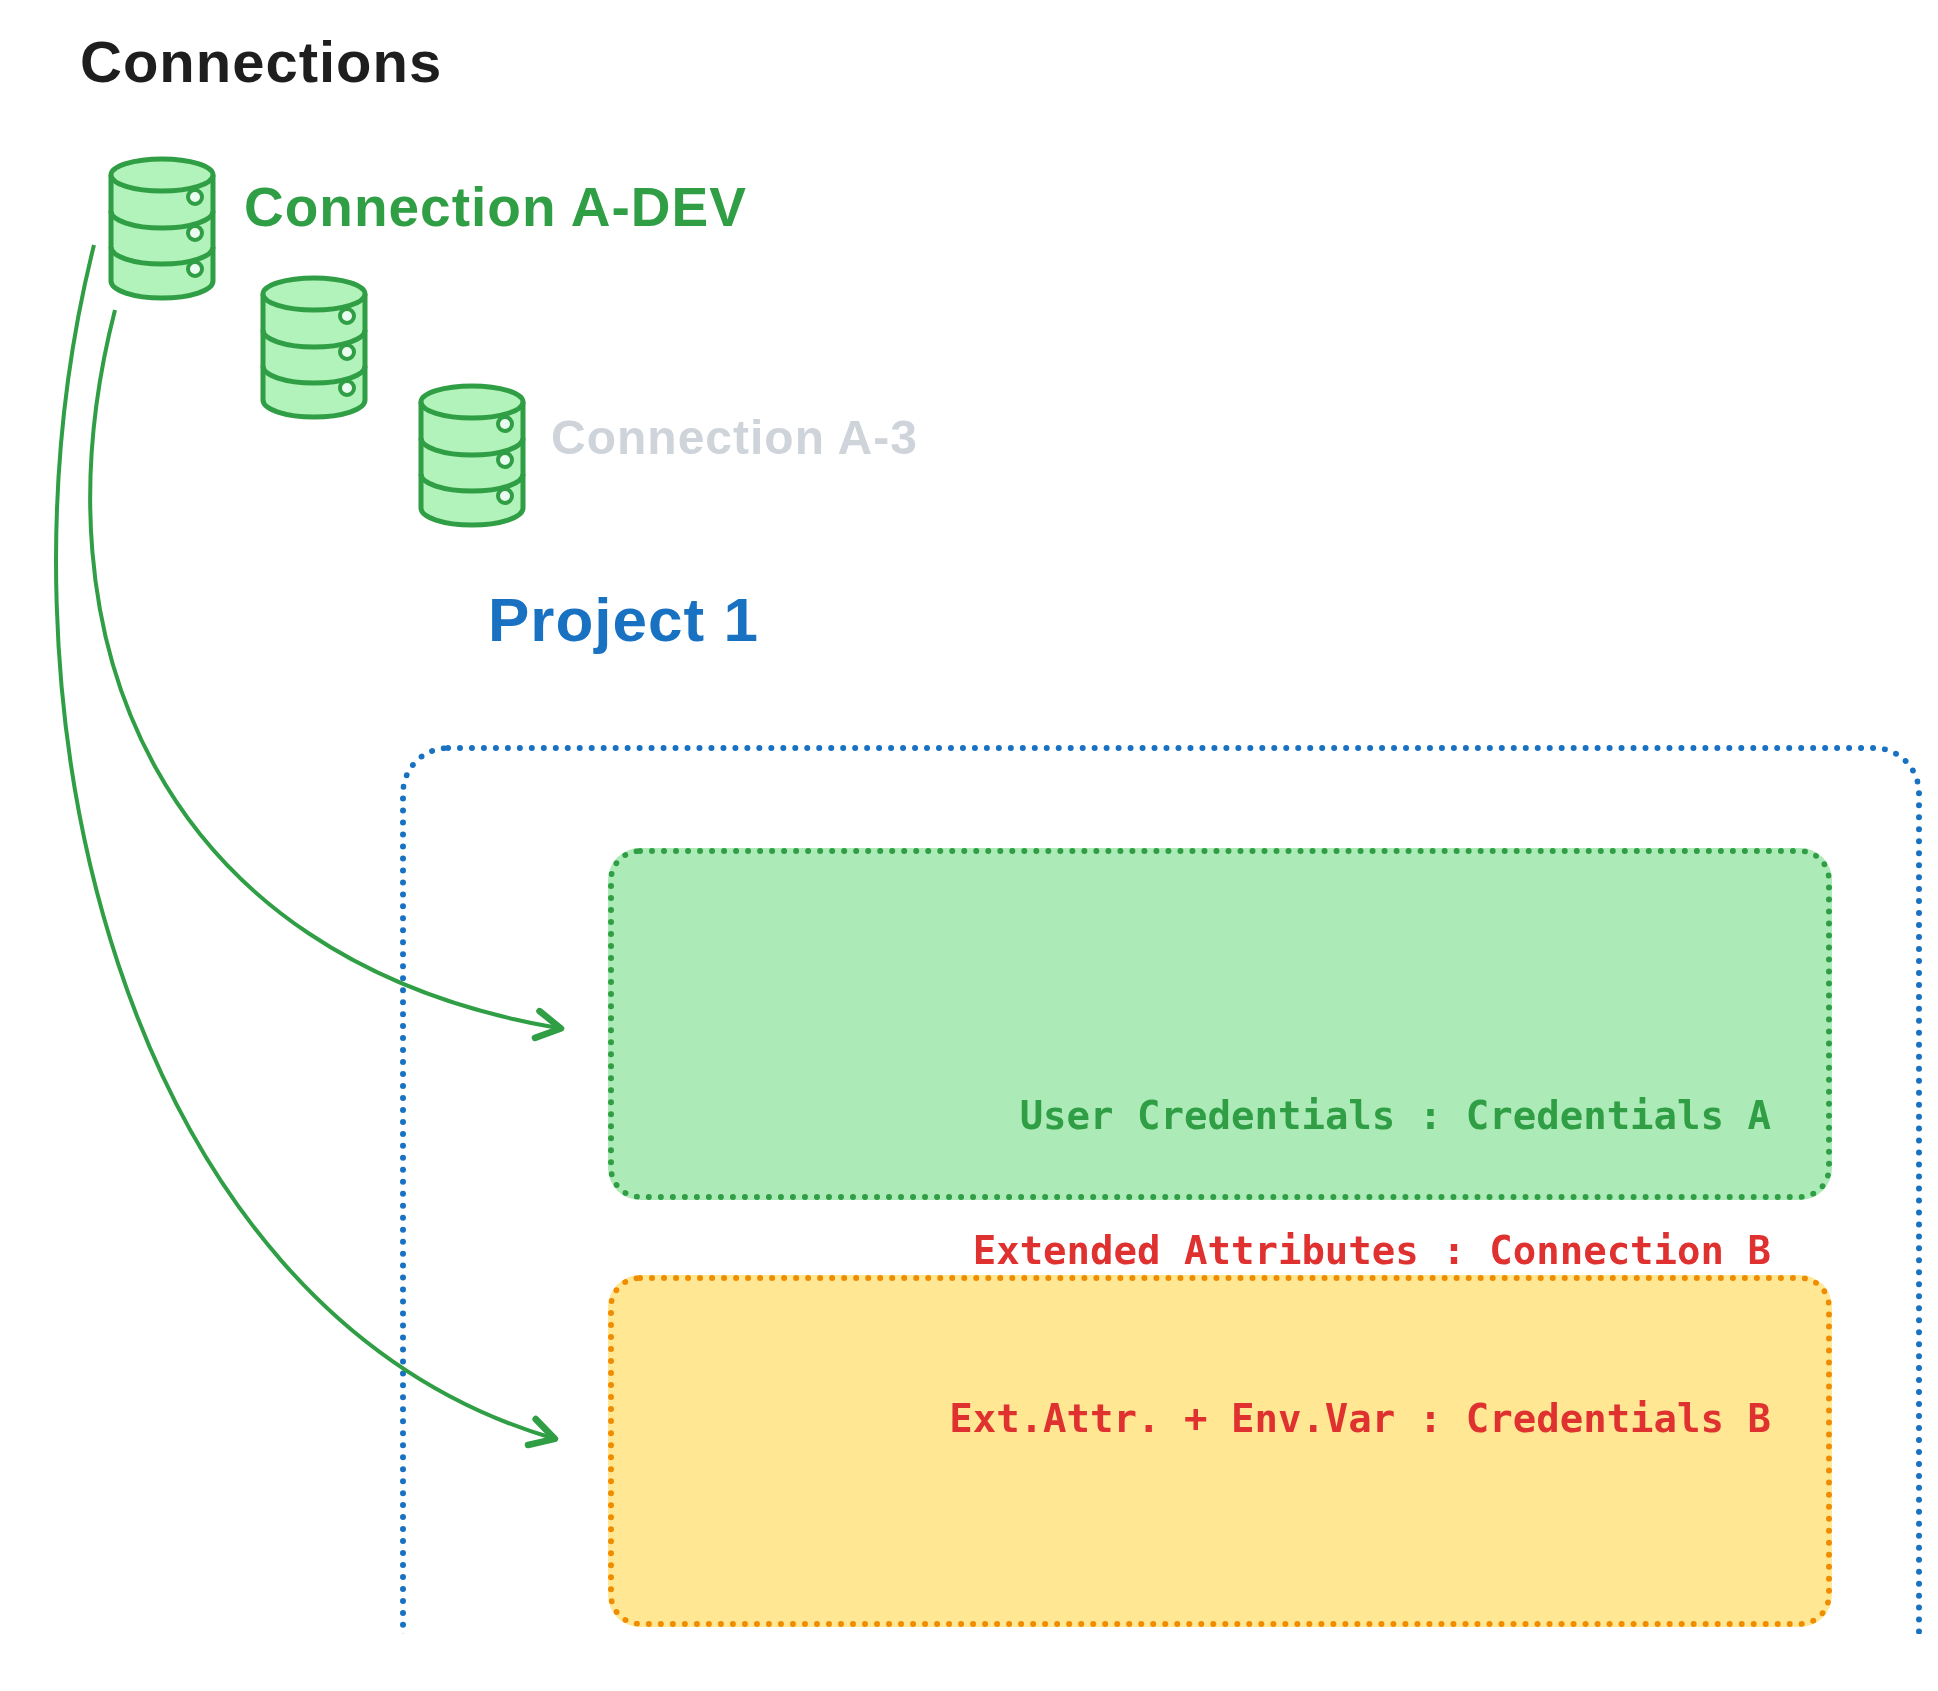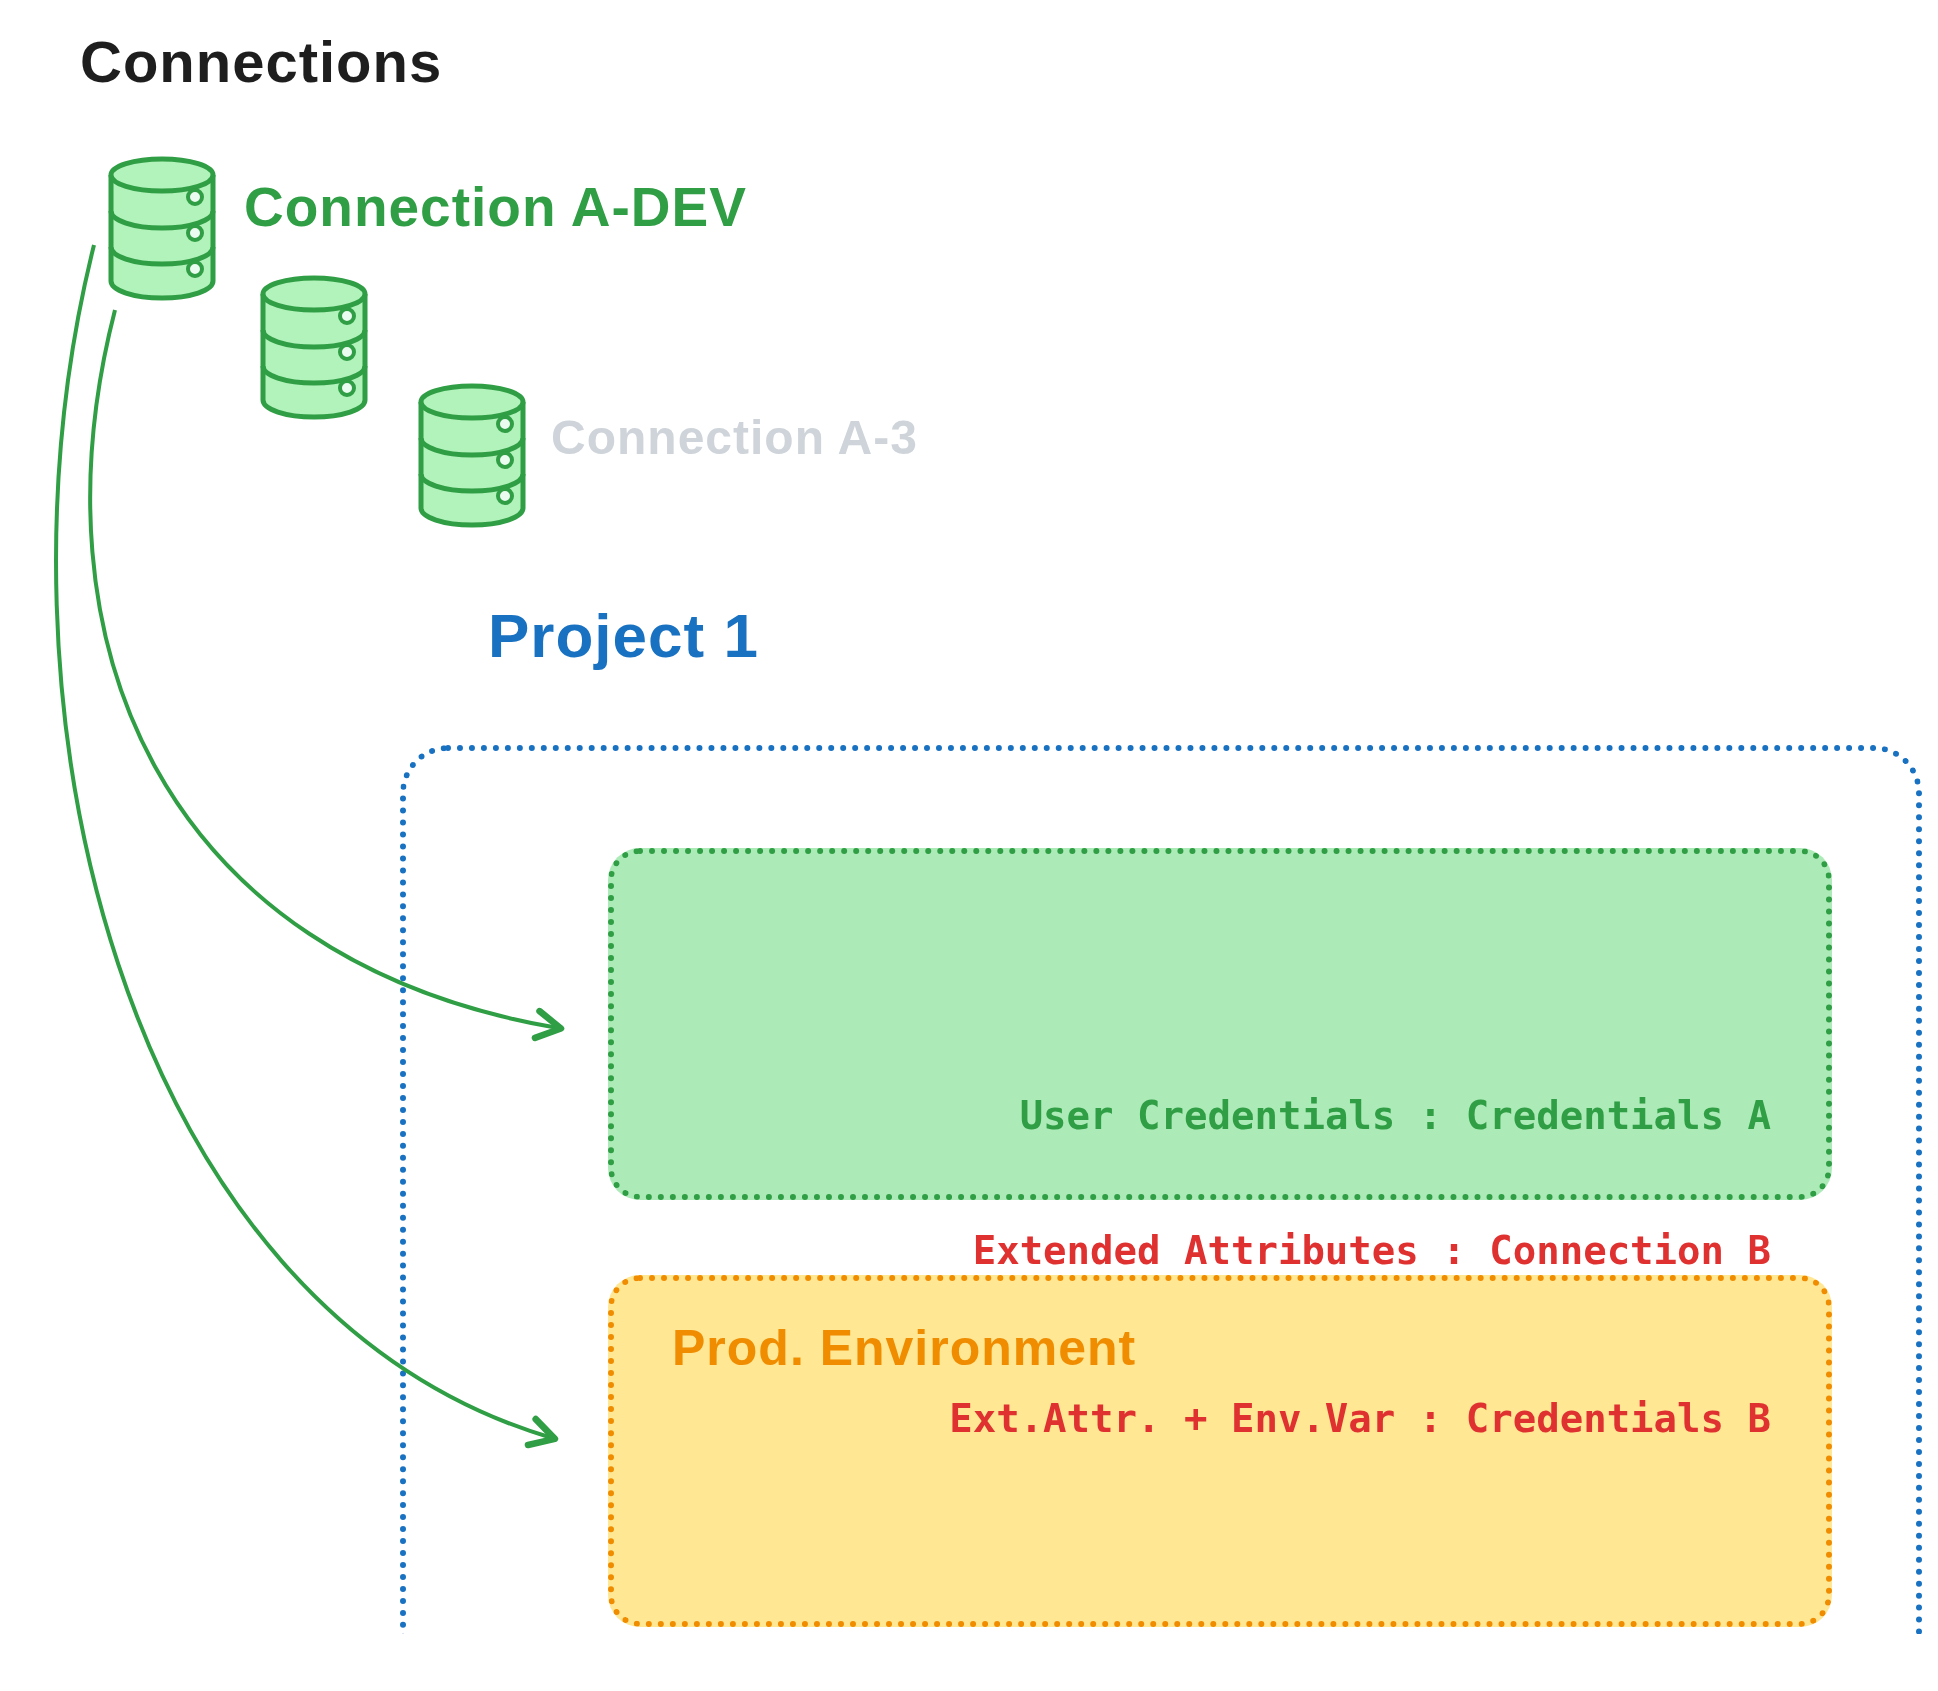--- a/index.html
+++ b/index.html
@@ -22,21 +22,21 @@
     left: 80px; top: 28px;
     font-size: 58px;
     color: #1e1e1e;
   }
   .db-icon { position: absolute; width: 118px; height: 152px; }
   .conn-label { position: absolute; white-space: nowrap; }
   .conn-label.active { color: #2f9e44; font-size: 55px; }
   .conn-label.inactive { color: #ced4da; font-size: 48px; }
   .project-title {
     position: absolute;
-    left: 488px; top: 600px;
+    left: 488px; top: 584px;
     font-size: 62px;
     color: #1971c2;
   }
   .project-box {
     position: absolute;
     left: 400px; top: 745px;
     width: 1522px; height: 938px;
     border: 6px dotted #1971c2;
     border-radius: 48px;
     background: transparent;
@@ -136,21 +136,20 @@
 
   <div class="hand project-title">Project 1</div>
 
   <div class="project-box"></div>
 
   <div class="env-box env-dev">
     <div class="env-details">User Credentials : Credentials A</div>
   </div>
 
   <div class="env-box env-prod">
-    <div class="hand env-title">Prod. Environment</div>
     <div class="env-details">
       <div>Extended Attributes : Connection B</div>
       <div>Ext.Attr. + Env.Var : Credentials B</div>
     </div>
   </div>
 
   <svg class="arrow-layer" viewBox="0 0 1938 1691">
     <defs>
       <marker id="arrowhead-green" viewBox="0 0 12 12" refX="9" refY="6" markerWidth="9" markerHeight="9" orient="auto-start-reverse">
         <path d="M2 1.5 L10 6 L2 10.5" fill="none" stroke="#2f9e44" stroke-width="2.2" stroke-linecap="round" stroke-linejoin="round"></path>

